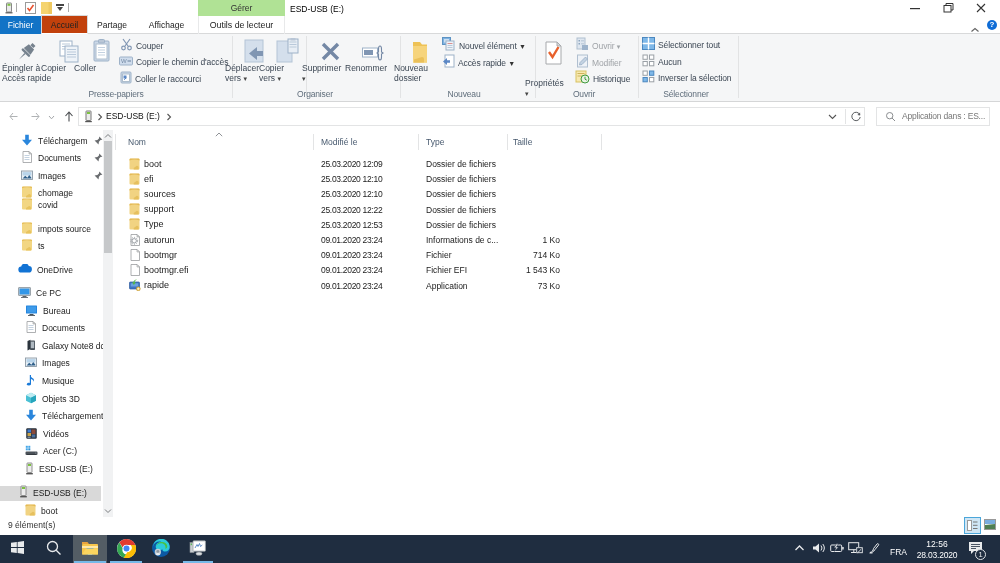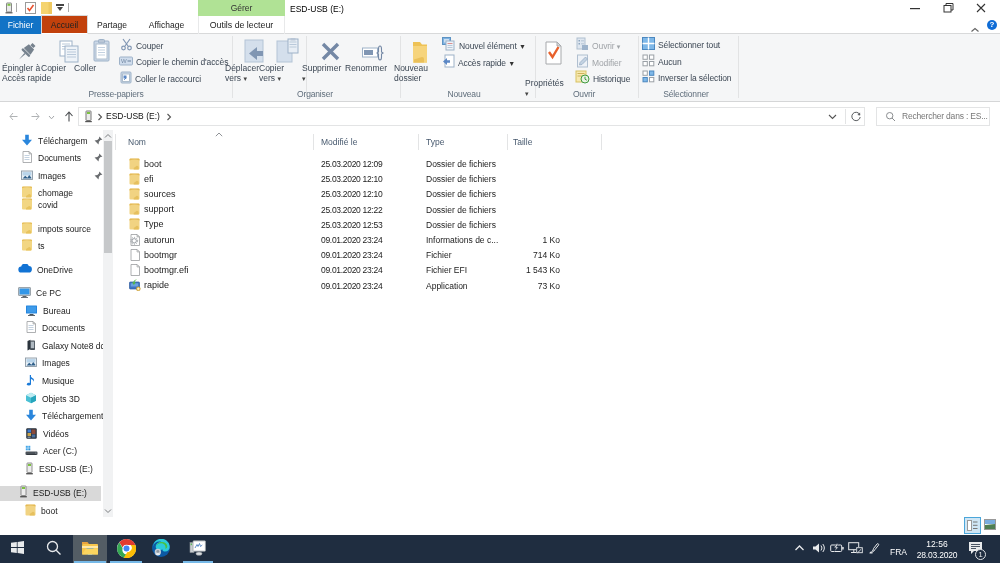--- a/index.html
+++ b/index.html
@@ -284,21 +284,21 @@
 <div class="a" style="left:845px;top:109px;width:1px;height:15px;background:#e3e4e5"></div>
 <svg class="a" style="left:850px;top:111px" width="12" height="12" viewBox="0 0 12 12">
       <path d="M9.8 3.6 A4.2 4.2 0 1 0 10.2 6" stroke="#5a5d60" stroke-width="1" fill="none"></path>
       <path d="M10.1 1.6 L10.1 4.4 L7.4 4 Z" fill="#5a5d60"></path>
     </svg>
 <div class="a" id="searchbox"></div>
 <svg class="a" style="left:885px;top:111px" width="11" height="11" viewBox="0 0 11 11">
       <circle cx="4.7" cy="4.7" r="3.2" stroke="#8a8d90" stroke-width="1" fill="none"></circle>
       <path d="M7 7 L10 10" stroke="#8a8d90" stroke-width="1"></path>
     </svg>
-<div class="a" style="left:902px;top:107px;font-size:8.5px;line-height:19px;color:#777;letter-spacing:-0.2px">Rechercher dans : ES...</div>
+<div class="a" style="left:902px;top:107px;font-size:8.5px;line-height:19px;color:#777;letter-spacing:-0.2px">Application dans : ES...</div>
 
 <div class="a" id="content"></div>
 <svg width="0" height="0" style="position:absolute">
 <defs>
 <symbol id="sfolder" viewBox="0 0 11 12">
           <rect x="0.5" y="0.8" width="10" height="10.7" rx="1" fill="#f2d683"></rect>
           <path d="M0.5 2.3 c3-1.4 7-1.4 10 0 v-0.8 a1 1 0 0 0 -1-1 h-8 a1 1 0 0 0 -1 1 z" fill="#e6bd58"></path>
           <path d="M7.6 7.9 a1.8 1.8 0 0 1 1.9 1.8 v1.8 h-5 v-1.4 z" fill="#e8c35e"></path>
         </symbol>
 <symbol id="slistfolder" viewBox="0 0 11 12">
@@ -562,20 +562,23 @@
         <svg class="ficon" width="12" height="12">
           <use href="#ssetup"></use>
         </svg>
         <span class="fname">rapide</span>
         <span class="fdate">09.01.2020 23:24</span>
         <span class="ftype">Application</span>
         <span class="fsize">73 Ko</span>
       </div>
 </div>
 
+<div class="a" id="statusbar">
+      <span style="position:absolute;left:8px;top:3px">9 élément(s)</span>
+    </div>
 <div class="a" style="left:964px;top:517px;width:17px;height:17px;background:#cfe6f5;border:1px solid #4ba6da"></div>
 <svg class="a" style="left:967px;top:520px" width="11" height="11" viewBox="0 0 11 11">
       <rect x="0.5" y="0.5" width="4" height="10" fill="#fff" stroke="#999"></rect>
       <rect x="6" y="1.5" width="4.5" height="1" fill="#777"></rect>
       <rect x="6" y="4.8" width="4.5" height="1" fill="#777"></rect>
       <rect x="6" y="8" width="4.5" height="1" fill="#777"></rect>
     </svg>
 <div class="a" style="left:984px;top:519px;width:12px;height:11px;border:1px solid #999;background:#fff"></div>
 <svg class="a" style="left:985px;top:520px" width="10" height="9" viewBox="0 0 10 9">
       <rect width="10" height="4" fill="#7aade0"></rect>

